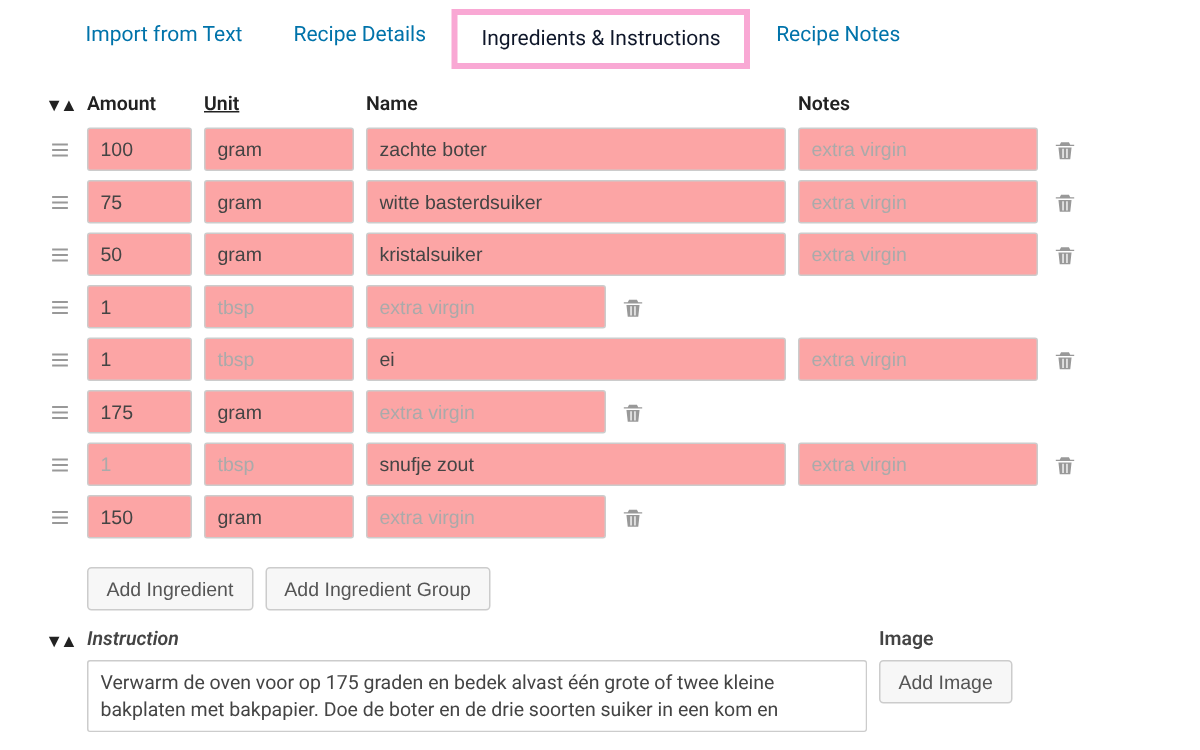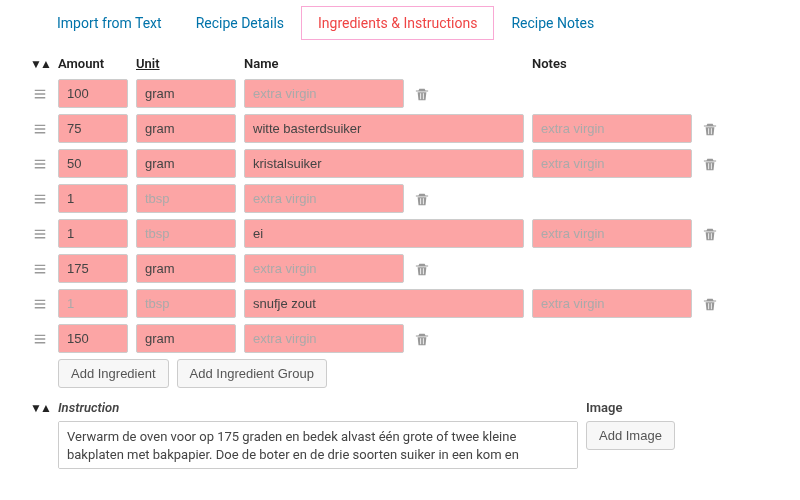--- a/index.html
+++ b/index.html
@@ -20,22 +20,22 @@
     gap: 0;
   }
   .tab {
     padding: 8px 16px;
     color: #0073aa;
     cursor: pointer;
     font-size: 14px;
     border: 1px solid transparent;
   }
   .tab.active {
-    border: 1px solid #f9a8d4;
-    color: #ef4444;
+    border: 4px solid #f9a8d4;
+    color: #0f172a;
   }
   .section {
     padding: 16px 30px 0 30px;
   }
   .header-row, .ing-row {
     display: flex;
     align-items: center;
     gap: 8px;
     margin-bottom: 6px;
   }
@@ -67,21 +67,21 @@
   .btn {
     display: inline-block;
     padding: 6px 12px;
     border: 1px solid #ccc;
     border-radius: 3px;
     background: #f7f7f7;
     color: #555;
     font-size: 13px;
     cursor: pointer;
   }
-  .btn-row { display:flex; gap:8px; margin-top:6px; margin-left:28px;align-items:center;}
+  .btn-row { display:flex; gap:8px; margin-top:19px; margin-left:28px;align-items:center;}
   .instruction-section {
     padding: 12px 30px 0 30px;
   }
   .inst-header {
     display:flex;
     align-items:center;
     gap:8px;
     font-weight:600;
     margin-bottom:6px;
   }
@@ -133,20 +133,21 @@
       <div class="ing-row">
         <div class="col-drag">
           <span class="drag-icon">
             <svg width="14" height="14" viewBox="0 0 16 16">
               <path fill="#999" d="M2 3h12v1.5H2zM2 7.25h12v1.5H2zM2 11.5h12V13H2z"></path>
             </svg>
           </span>
         </div>
         <div class="col-amount"><input type="text" value="100" placeholder="1" style=""></div>
         <div class="col-unit"><input type="text" value="gram" placeholder="tbsp" style=""></div>
+        <div class="col-name"><input type="text" value="zachte boter" style=""></div>
         <div class="col-notes"><input type="text" placeholder="extra virgin" style=""></div>
         <div class="col-del">
           <span class="del-icon">
             <svg width="14" height="14" viewBox="0 0 16 16">
               <path fill="#999" d="M5 2h6l1 2h3v1H1V4h3l1-2zm-2 4h10l-1 9H4L3 6zm3 1v7h1V7H6zm3 0v7h1V7H9z"></path>
             </svg>
           </span>
         </div>
       </div>
       <div class="ing-row">

